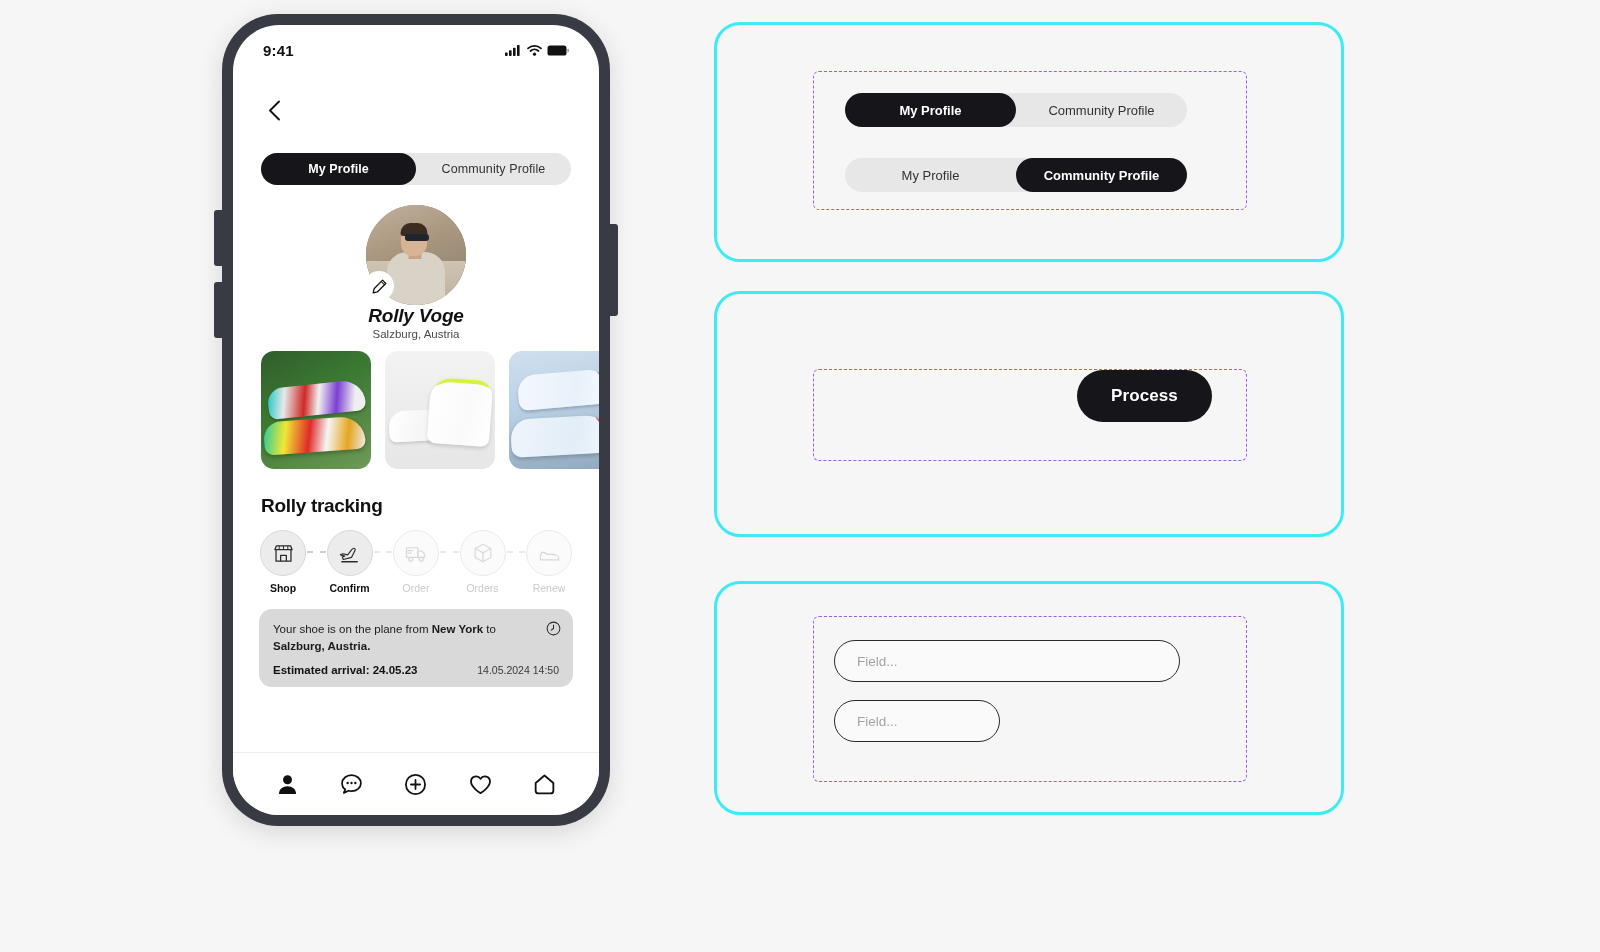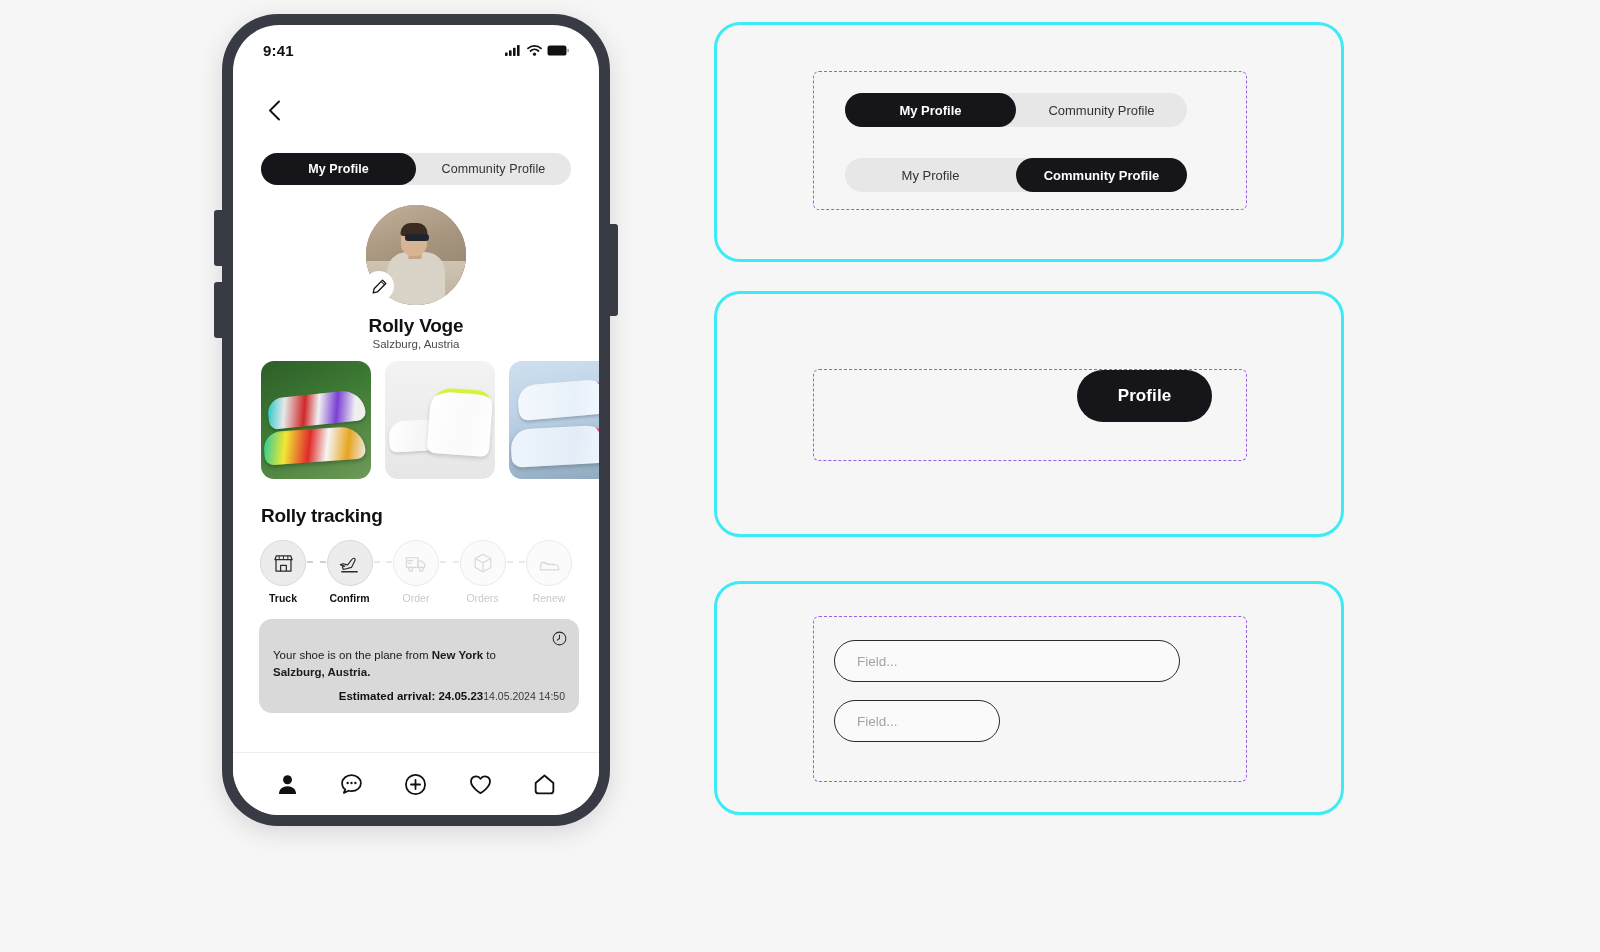--- a/index.html
+++ b/index.html
@@ -67,21 +67,21 @@
      background:linear-gradient(180deg,#cfc4b2 0%,#bdb09c 100%);}
   .av-head{position:absolute;left:48%;top:21%;width:26px;height:30px;background:#d8b394;border-radius:46% 46% 42% 42%;transform:translateX(-50%);}
   .av-hair{position:absolute;left:48%;top:18%;width:27px;height:13px;background:#3b2b20;border-radius:13px 13px 4px 4px;transform:translateX(-50%);}
   .av-glass{position:absolute;left:50%;top:29%;width:24px;height:7px;background:#20242c;border-radius:3px;transform:translateX(-46%);}
   .av-body{position:absolute;left:50%;top:47%;width:58px;height:56px;background:#d9d2c6;border-radius:20px 20px 0 0;transform:translateX(-50%);}
   .av-neck{position:absolute;left:49%;top:44%;width:13px;height:10px;background:#c9a383;transform:translateX(-50%);}
   .edit-badge{
     position:absolute;left:-2px;bottom:4px;width:30px;height:30px;border-radius:50%;
     background:#fff;display:flex;align-items:center;justify-content:center;cursor:pointer;
   }
-  .prof-name{margin-top:10px;font-size:19px;font-weight:bold;color:#111;letter-spacing:-.2px;}
+  .prof-name{margin-top:0;font-size:19px;font-weight:bold;color:#111;letter-spacing:-.2px;font-style:italic;}
   .prof-loc{margin-top:1px;font-size:11.5px;color:#4a4a4a;}
 
   
   .sec-head{
     margin:22px 28px 0 28px;font-size:19px;font-weight:bold;color:#111;
     display:flex;align-items:center;gap:8px;letter-spacing:-.3px;
   }
 
   
   .orders{margin:11px 0 0 28px;display:flex;gap:14px;overflow:hidden;}
@@ -122,25 +122,25 @@
   }
   .tstep.off .tcircle{background:#fbfbfb;border-color:#eaeaea;}
   .tlabel{margin-top:6px;font-size:10.5px;font-weight:bold;color:#111;}
   .tstep.off .tlabel{color:#c9c9c9;font-weight:normal;}
   .tdash{flex:1;height:44px;display:flex;align-items:center;}
   .tdash i{display:block;width:100%;border-top:2px dashed #cfcfcf;}
   .tdash.off i{border-top-color:#e9e9e9;}
 
   
   .infocard{
-    margin:15px 20px 0 26px;background:#d9d9d9;border-radius:13px;padding:28px 14px 11px 14px;position:relative;
+    margin:15px 26px 0 26px;background:#d9d9d9;border-radius:13px;padding:12px 14px 11px 14px;position:relative;
   }
   .info-line1{font-size:11.5px;color:#1a1a1a;line-height:1.5;padding-right:24px;}
   .info-line1 b{font-weight:bold;}
-  .info-row2{margin-top:8px;display:flex;align-items:baseline;justify-content:flex-end;}
+  .info-row2{margin-top:8px;display:flex;align-items:baseline;justify-content:space-between;}
   .info-eta{font-size:11.5px;font-weight:bold;color:#111;}
   .info-ts{font-size:10.5px;color:#3a3a3a;}
   .info-clock{position:absolute;right:12px;top:12px;cursor:pointer;}
 
   
   .tabbar{
     flex:0 0 auto;height:62px;border-top:1px solid #ededed;background:#fff;
     display:flex;align-items:center;justify-content:space-around;padding:0 22px;
   }
   .tabitem{cursor:pointer;display:flex;align-items:center;justify-content:center;width:36px;height:36px;}
@@ -268,21 +268,21 @@
 
         <div class="tstep">
           <div class="tcircle">
             <svg width="23" height="23" viewBox="0 0 24 24">
               <path d="M3 8h18l-1.6-4H4.6z" stroke="#2a2a2a" stroke-width="1.3" fill="none" stroke-linejoin="round"></path>
               <path d="M4.2 8v12h15.6V8" stroke="#2a2a2a" stroke-width="1.3" fill="none" stroke-linejoin="round"></path>
               <path d="M9 20v-6h6v6" stroke="#2a2a2a" stroke-width="1.3" fill="none" stroke-linejoin="round"></path>
               <path d="M7.5 4v4M12 4v4M16.5 4v4" stroke="#2a2a2a" stroke-width="1"></path>
             </svg>
           </div>
-          <div class="tlabel">Truck</div>
+          <div class="tlabel">Shop</div>
         </div>
 
         <div class="tdash">
             <i></i>
           </div>
 
         <div class="tstep">
           <div class="tcircle">
             <svg width="23" height="23" viewBox="0 0 24 24">
               <path d="M2.5 13.2l3-1 4.6 1.2 4-5.2c.9-1.1 2.3-1.9 3.2-1.5.9.4.6 1.9 0 3l-3.1 6.3-8.7 2.3-1-2.6 2.8-1.1-3.2-.6z" stroke="#2a2a2a" stroke-width="1.2" fill="none" stroke-linejoin="round"></path>
@@ -398,20 +398,20 @@
   </div>
 
   <div class="seg-spec s2">
     <div class="so">My Profile</div>
     <div class="so active">Community Profile</div>
   </div>
 </div>
 
 <div class="panel p2">
   <div class="dashbox d2"></div>
-  <div class="pillbtn b2">Profile</div>
+  <div class="pillbtn b2">Process</div>
 </div>
 
 <div class="panel p3">
   <div class="dashbox d3"></div>
   <div class="fieldbox f1">Field...</div>
   <div class="fieldbox f2">Field...</div>
 </div>
 
 </body></html>

